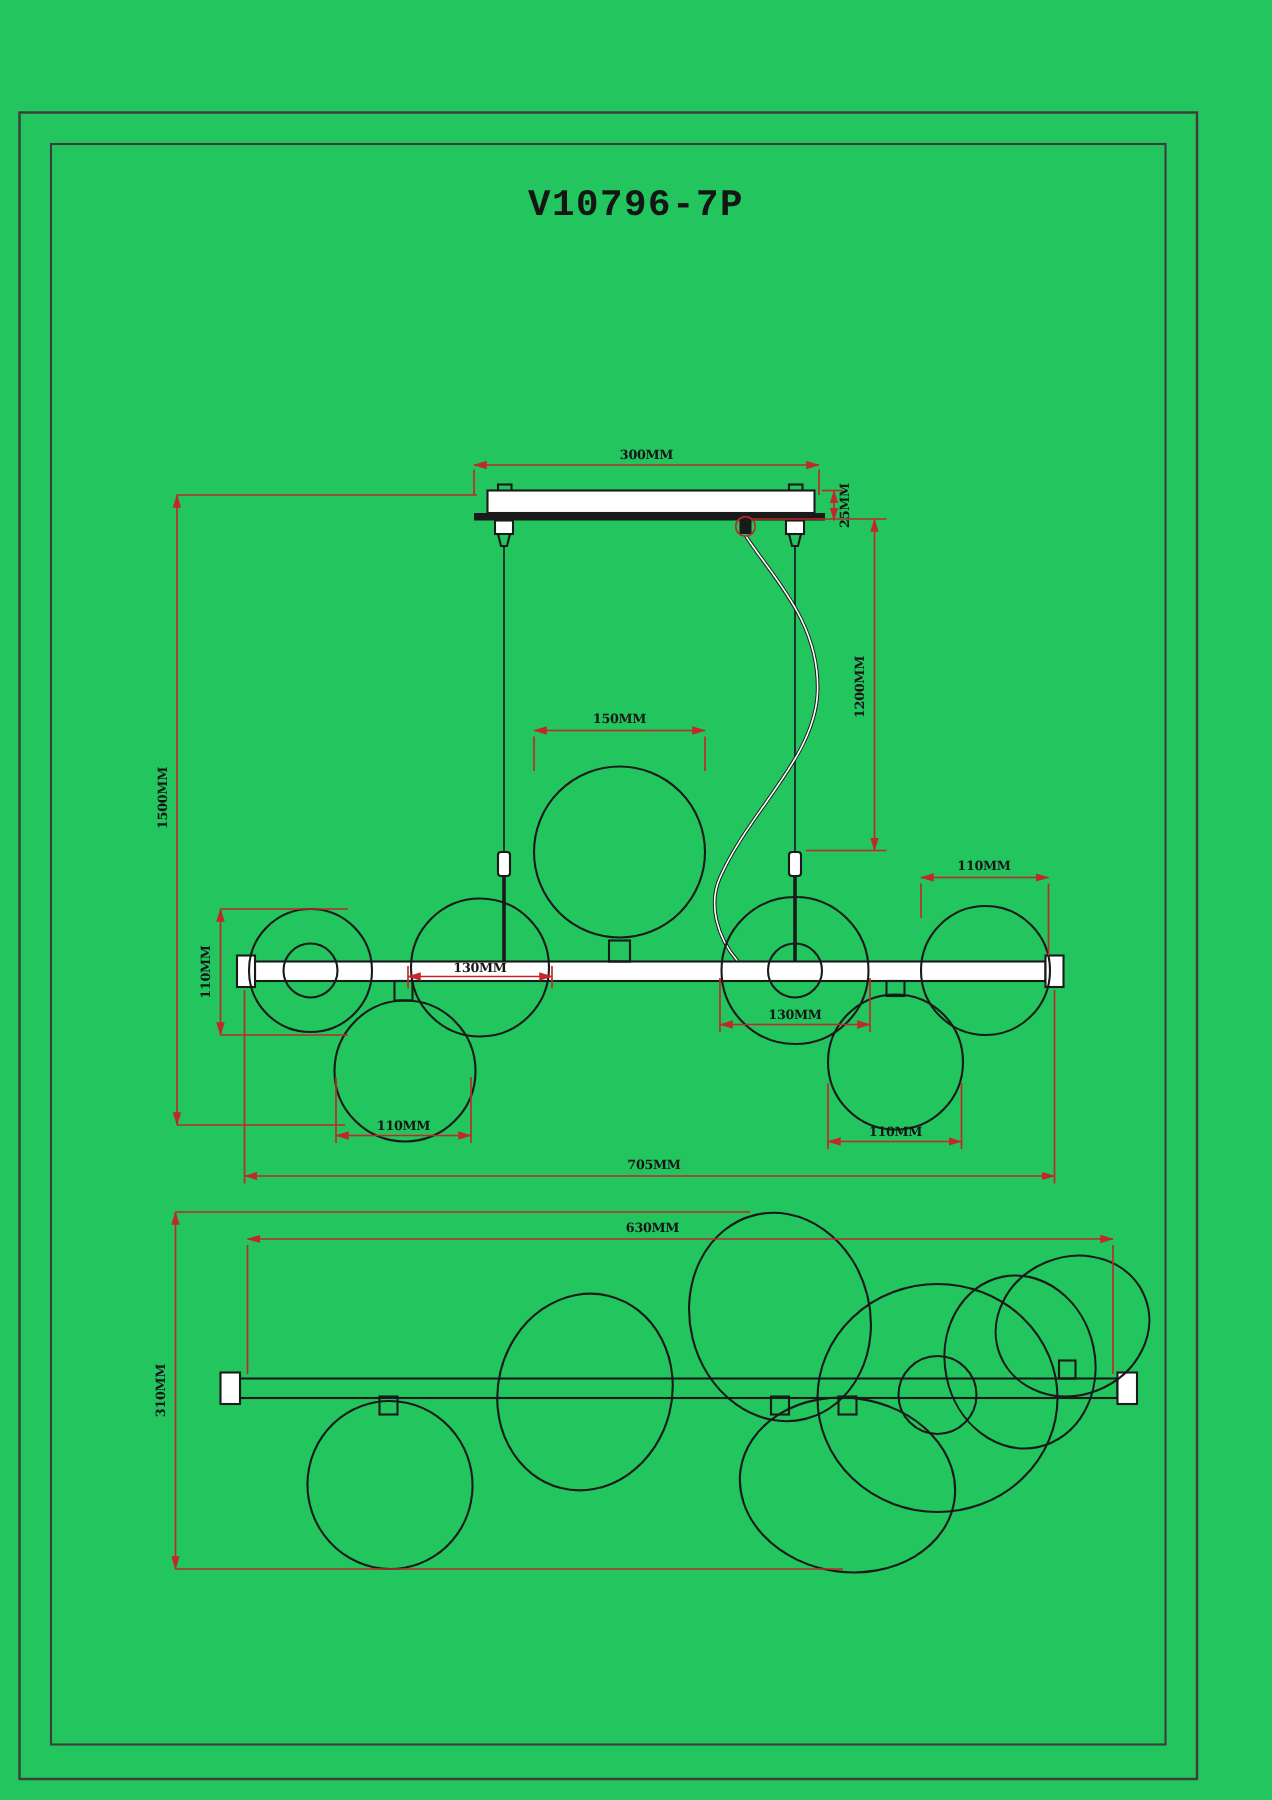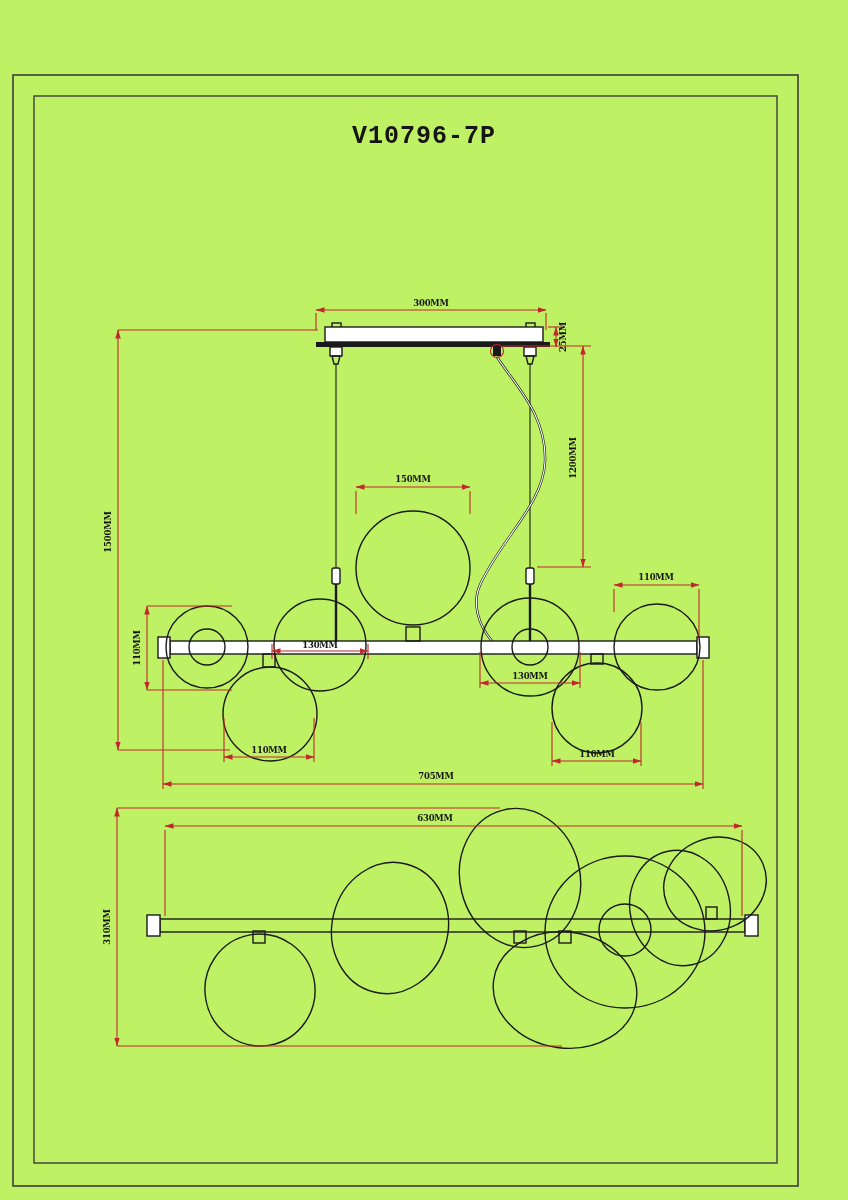--- a/index.html
+++ b/index.html
@@ -1,16 +1,16 @@
 <!DOCTYPE html>
 <html><head>
 <meta charset="utf-8">
 <style>
   html,body{margin:0;padding:0;background:#fff;}
-  .page{width:848px;height:1200px;position:relative;background:#bef264;}
+  .page{width:848px;height:1200px;position:relative;background:#22c55e;}
   svg{display:block;}
   .k  {stroke:#1a1a1a;stroke-width:1.4;fill:none;}
   .k2 {stroke:#1a1a1a;stroke-width:2.4;fill:none;}
   .kth{stroke:#1a1a1a;stroke-width:1.1;fill:none;}
   .kw {stroke:#1a1a1a;stroke-width:1.4;fill:#fff;}
   .kf {fill:#1a1a1a;stroke:none;}
   .wov{stroke:#fff;stroke-width:1.1;fill:none;}
   .r  {stroke:#c1272d;stroke-width:1.1;fill:none;}
   .t  {font-family:"DejaVu Serif",serif;font-size:8.5px;font-weight:bold;fill:#151515;letter-spacing:-0.2px;}
   .title{font-family:"Liberation Mono",monospace;font-size:25px;font-weight:bold;fill:#151515;letter-spacing:1px;}

